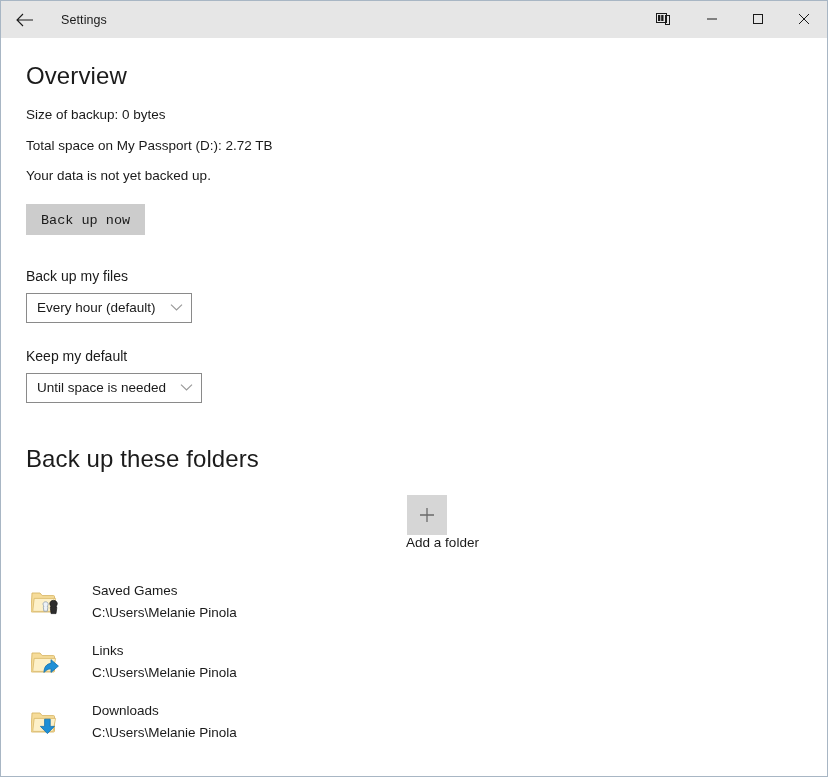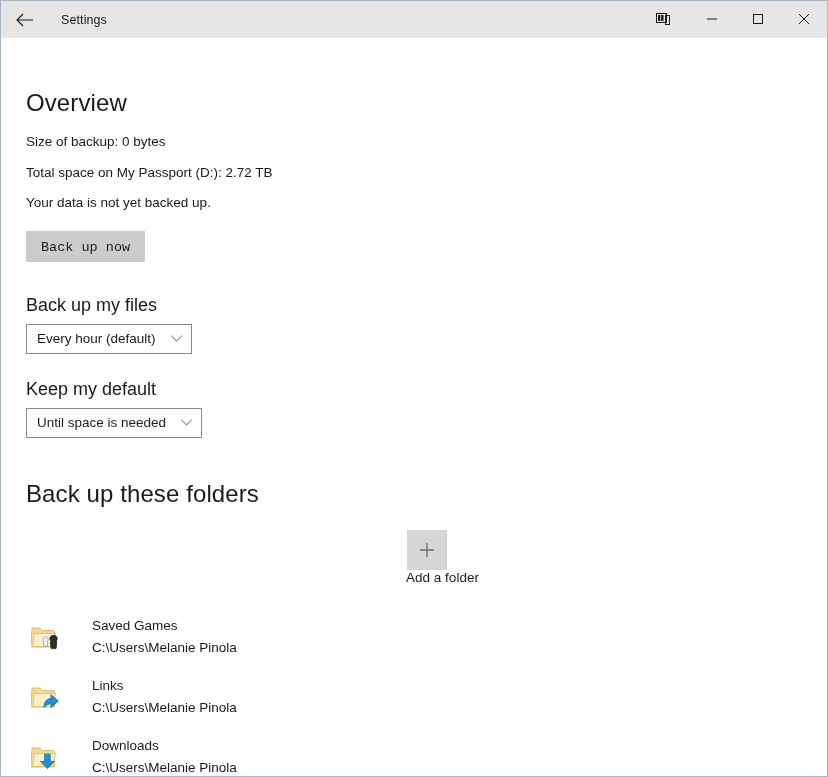--- a/index.html
+++ b/index.html
@@ -96,21 +96,20 @@
     white-space: nowrap;
   }
 
   
   .content {
     flex: 1 1 auto;
     background: #ffffff;
     padding: 26px 0 12px 25px;
     box-sizing: border-box;
     overflow: hidden;
-    margin-top: 27px;
   }
 
   .section-title {
     font-size: 24px;
     font-weight: 300;
     color: #1b1b1b;
     line-height: 1;
     letter-spacing: 0.1px;
   }
   .section-title.overview { margin: 0 0 20px 0; }
@@ -132,21 +131,21 @@
     font-family: Liberation Mono, monospace;
     font-size: 13.5px;
     padding: 0 14px;
     height: 31px;
     line-height: 31px;
     cursor: pointer;
     margin-top: 4px;
   }
 
   .field-label {
-    font-size: 18px;
+    font-size: 14px;
     color: #1a1a1a;
     line-height: 1;
     margin-bottom: 10px;
   }
   .field-group.freq { margin-top: 34px; }
   .field-group.keep { margin-top: 26px; }
 
   .dropdown {
     display: inline-flex;
     align-items: center;

